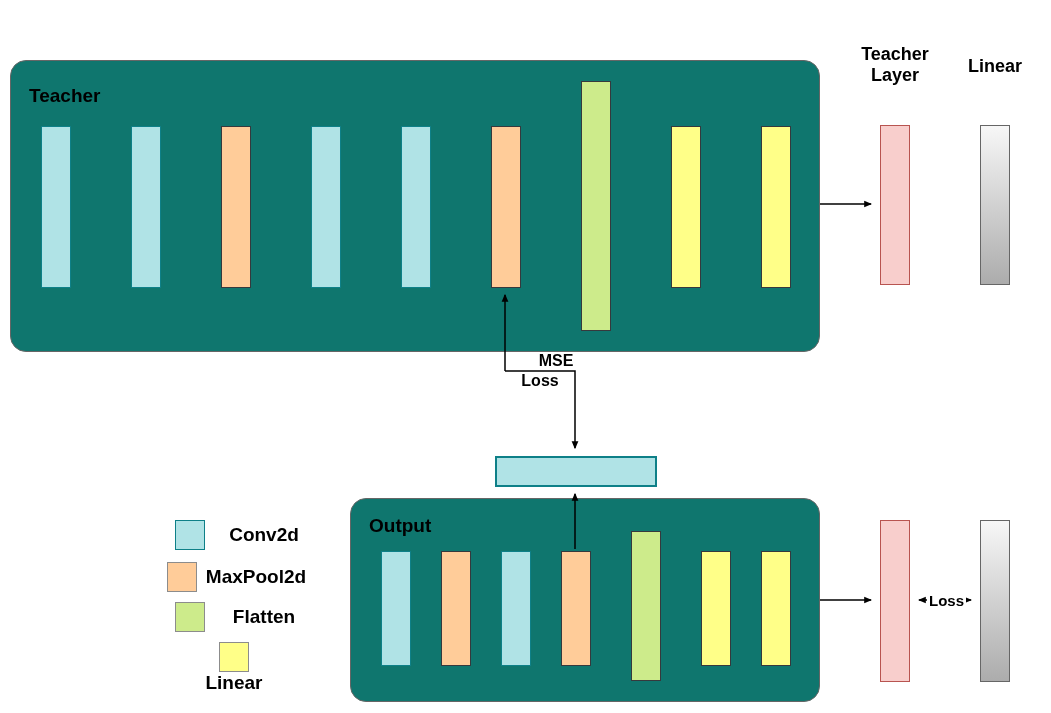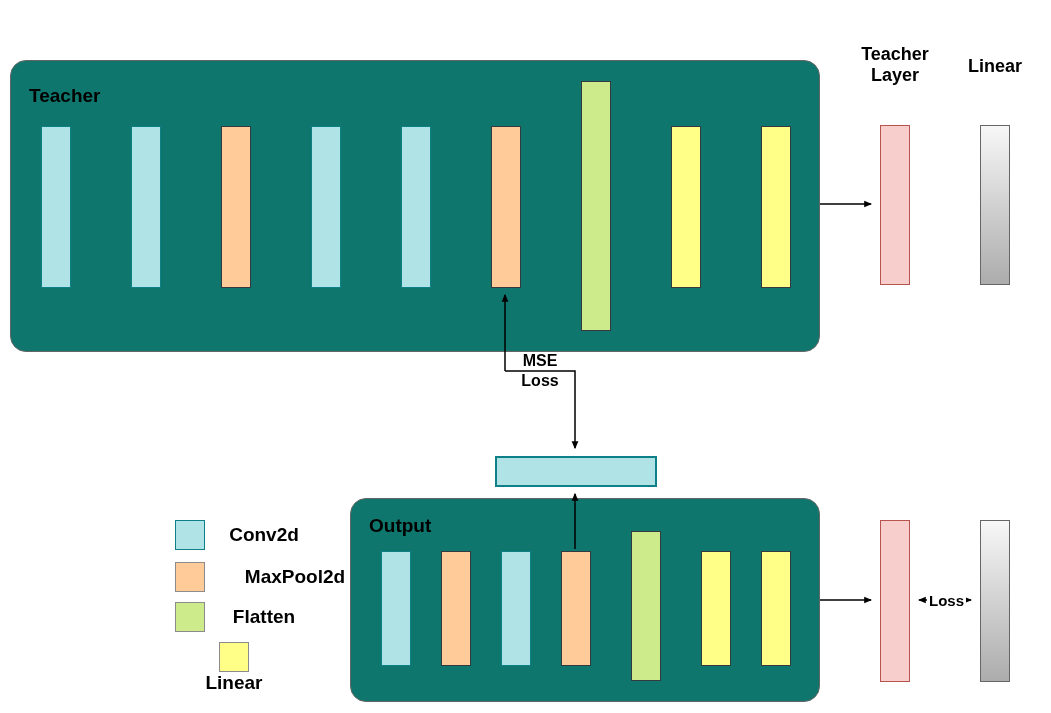--- a/index.html
+++ b/index.html
@@ -134,31 +134,31 @@
   <span>Layer</span>
 </div>
 <div class="side-label" style="left:945px;top:56px;width:100px;">Linear</div>
 
 <div class="output-bar" style="left:880px;top:125px;height:160px;"></div>
 <div class="targets-bar" style="left:980px;top:125px;height:160px;"></div>
 
 <div class="output-bar" style="left:880px;top:520px;height:162px;"></div>
 <div class="targets-bar" style="left:980px;top:520px;height:162px;"></div>
 
-<div class="mse-label" style="left:505px;top:352px;">MSE</div>
+<div class="mse-label" style="left:505px;top:352px;padding-left:16px;">MSE</div>
 <div class="mse-label" style="left:505px;top:372px;">Loss</div>
 
 <div class="loss-label" style="left:927px;top:592px;">Loss</div>
 
 <div id="legend">
     <div class="legend-row" style="left: 151px; top: 520px;">
       <div class="legend-swatch" style="background: rgb(176, 227, 230); border: 1px solid rgb(14, 128, 136);"></div>
       <div class="legend-text">Conv2d</div>
     </div>
-    <div class="legend-row" style="left: 151px; top: 562px; gap: 31px;">
+    <div class="legend-row" style="left: 143px; top: 562px;">
       <div class="legend-swatch" style="background: rgb(255, 204, 153); border: 1px solid rgb(140, 140, 140);"></div>
       <div class="legend-text">MaxPool2d</div>
     </div>
     <div class="legend-row" style="left: 151px; top: 602px;">
       <div class="legend-swatch" style="background: rgb(205, 235, 139); border: 1px solid rgb(140, 140, 140);"></div>
       <div class="legend-text">Flatten</div>
     </div>
     <div class="legend-row" style="left: 151px; top: 642px; flex-direction: column;">
       <div class="legend-swatch" style="background: rgb(255, 255, 136); border: 1px solid rgb(140, 140, 140);"></div>
       <div class="legend-text">Linear</div>

